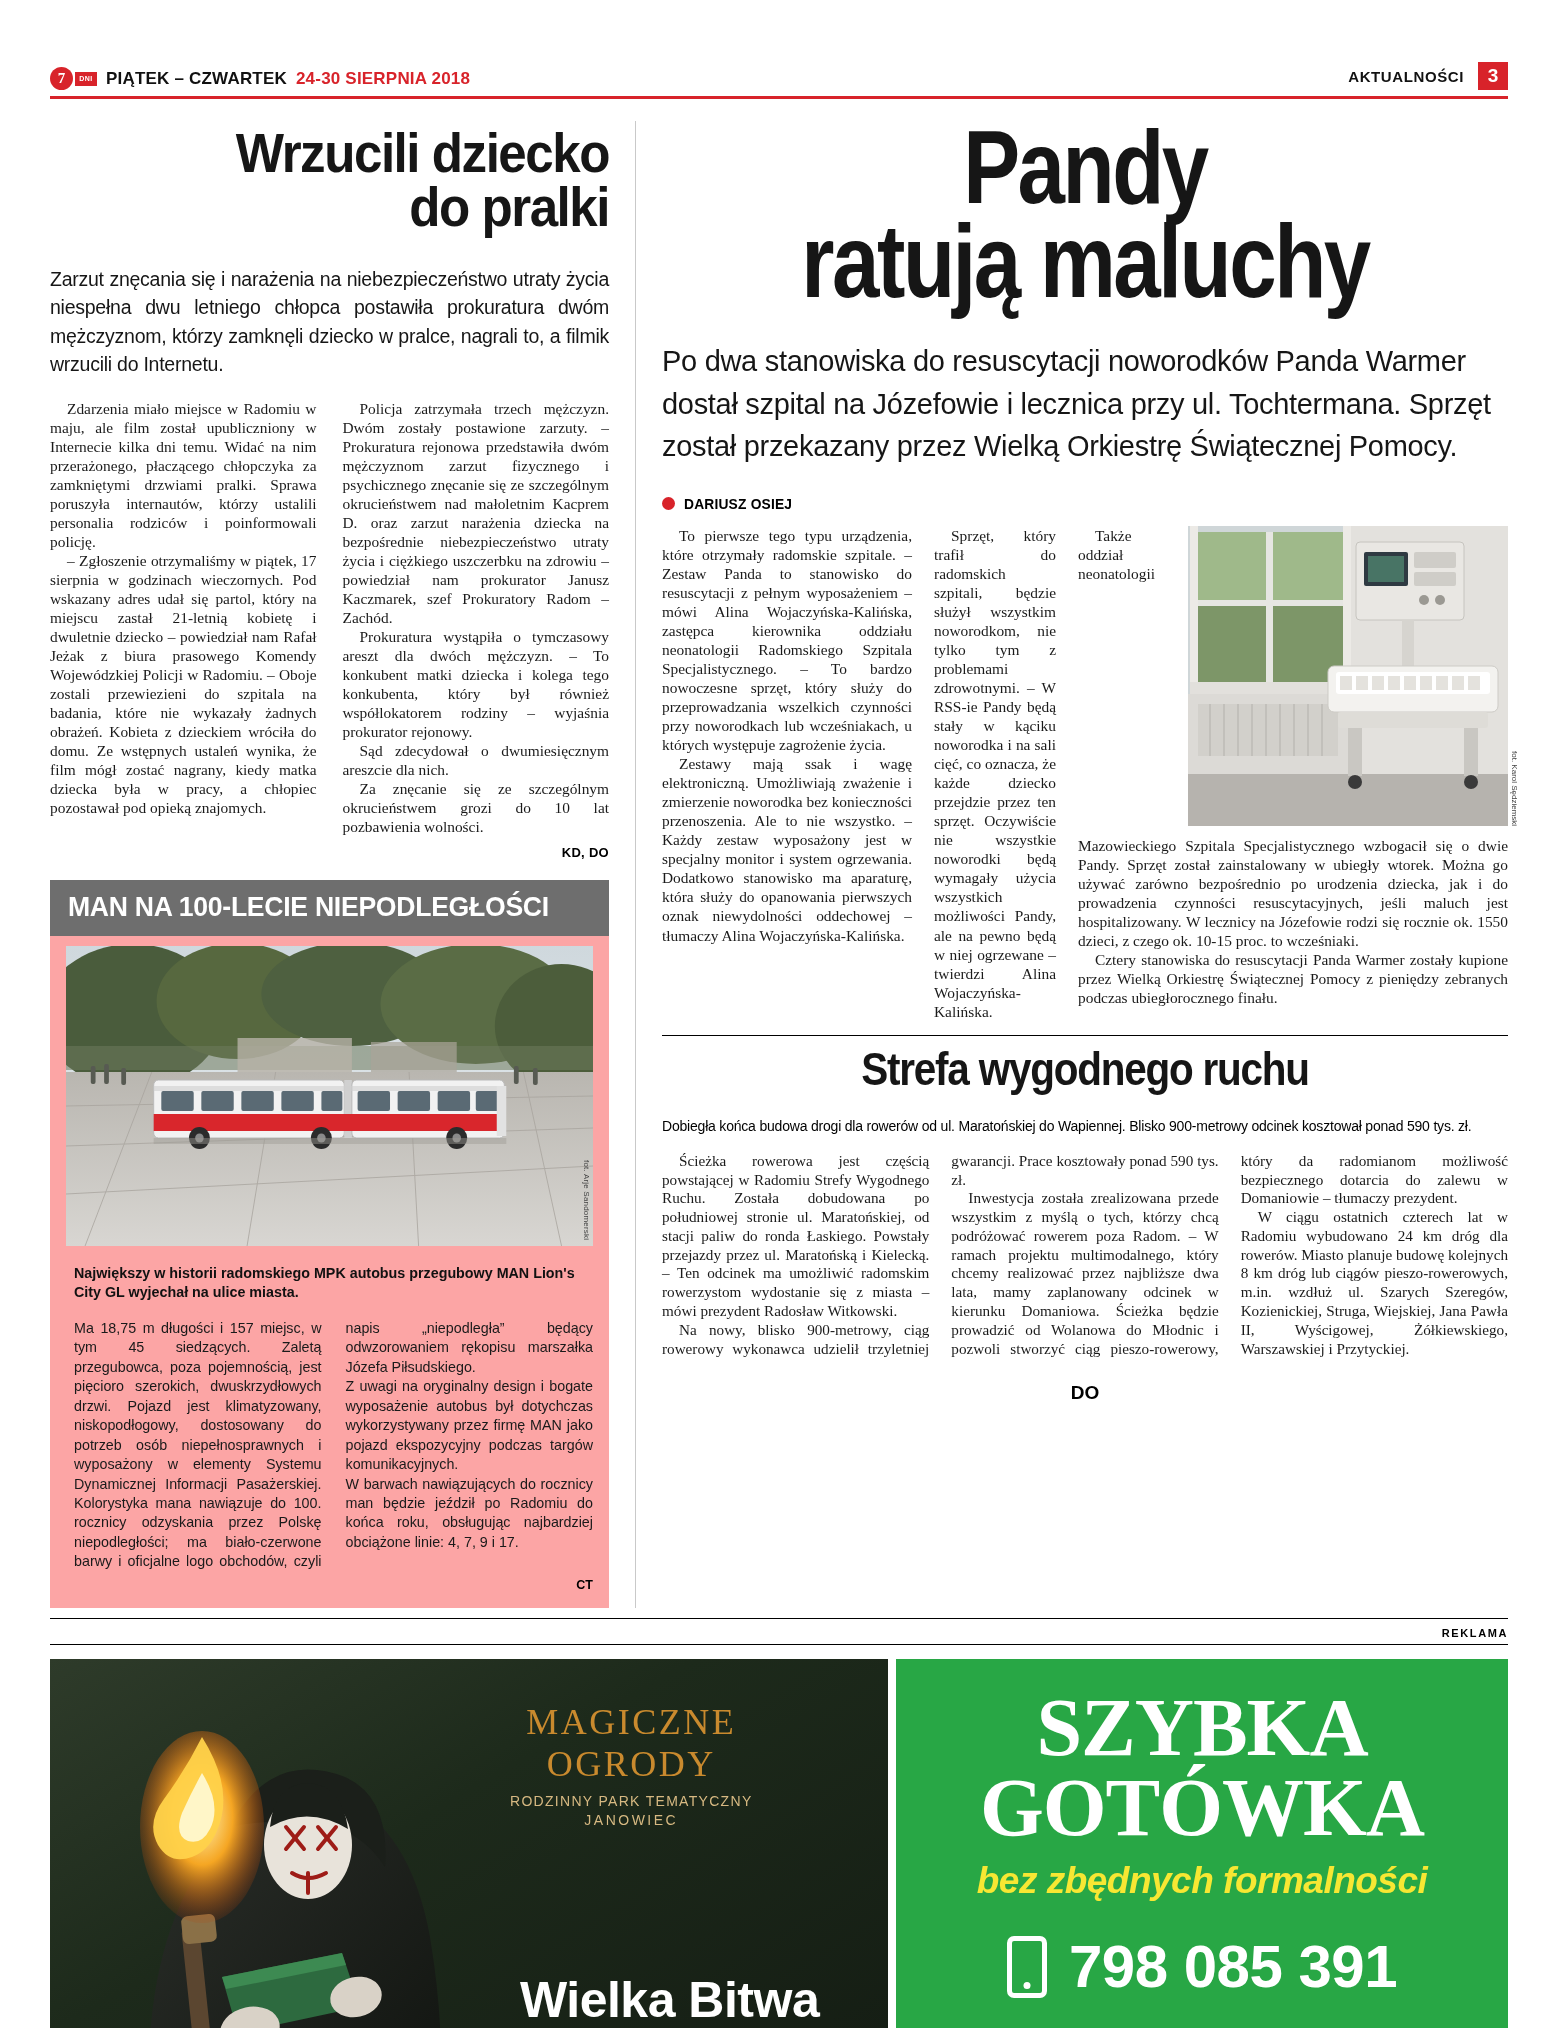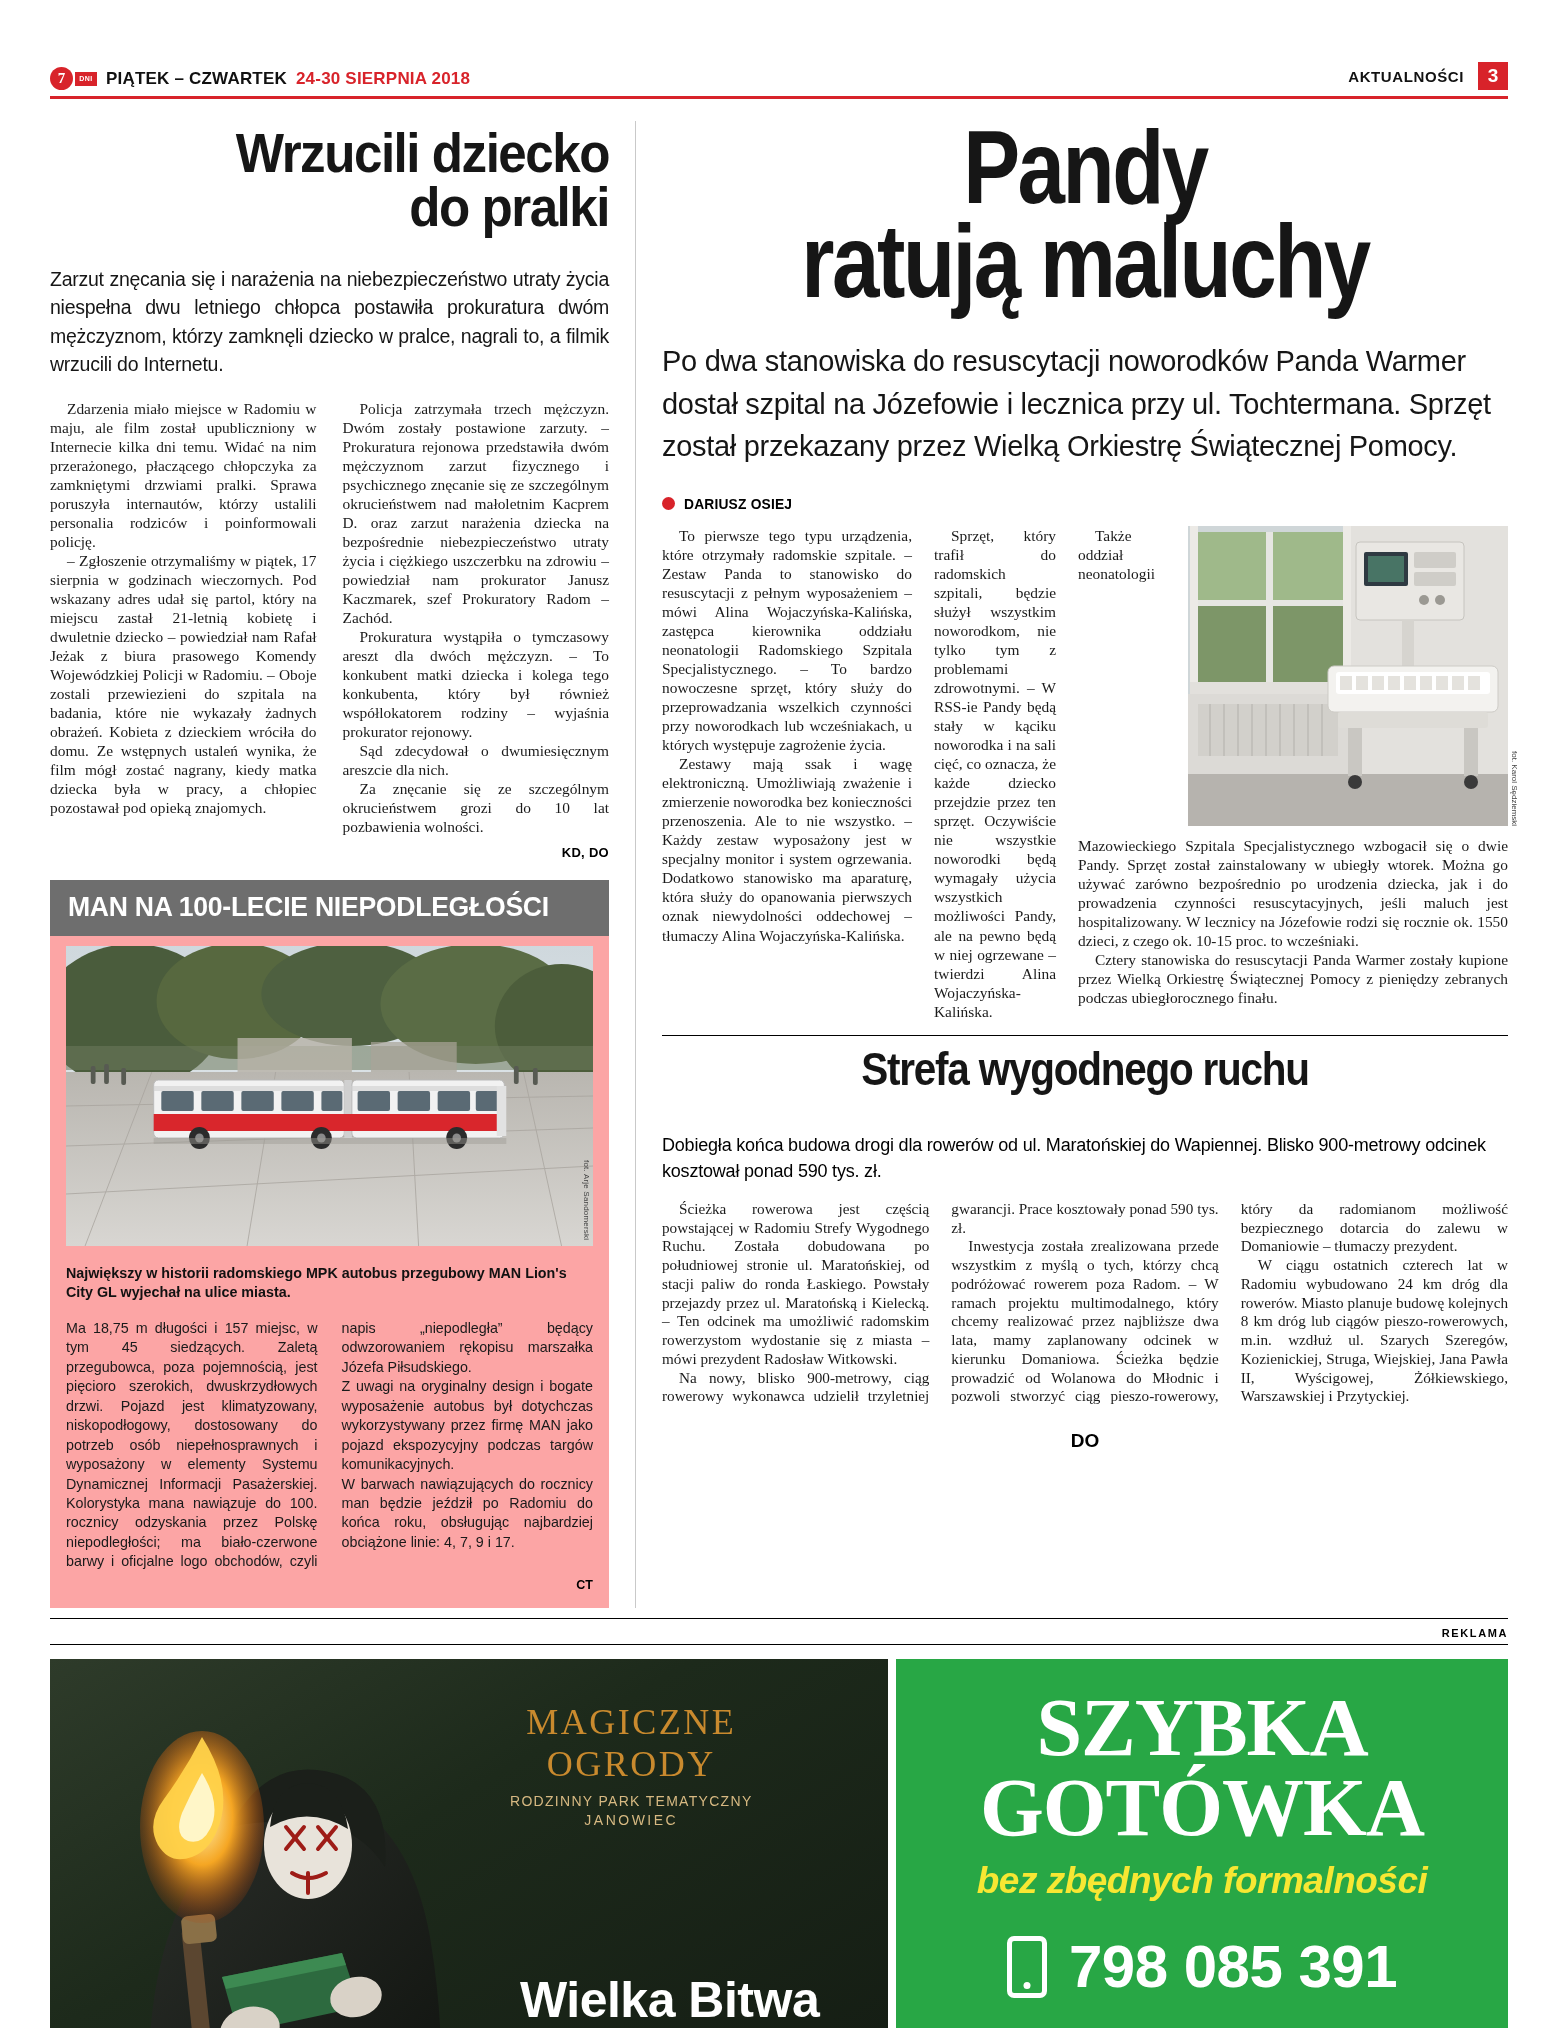--- a/index.html
+++ b/index.html
@@ -64,21 +64,21 @@
 
   
   .busbox { margin-top: 20px; background: #fca5a5; padding: 0 0 16px 0; }
   .bus-band { background: #6e6e6e; padding: 11px 18px 13px 18px; }
   .bus-band h2 { color: #fff; font-size: 28px; font-weight: 700; letter-spacing: -.3px;
                  transform: scaleX(.95); transform-origin: left center; }
   .bus-photo { position: relative; margin: 10px 16px 0 16px; height: 300px; overflow: hidden; }
   .bus-credit { position: absolute; right: 2px; bottom: 6px;
                 writing-mode: vertical-rl; font-size: 8px; color: #444;
                 font-family: "Liberation Sans", sans-serif; letter-spacing: .2px; }
-  .bus-caption-wrap { padding: 18px 16px 0 16px; }
+  .bus-caption-wrap { padding: 18px 16px 0 24px; }
   .bus-lead { font-size: 14.3px; font-weight: 700; line-height: 1.33; color: #111; }
   .bus-cols { margin-top: 17px; column-count: 2; column-gap: 24px;
               font-size: 14.3px; line-height: 1.36; text-align: justify; color: #1a1a1a;
               hyphens: auto; }
   .bus-cols p { margin-bottom: 0; }
   .sig-ct { text-align: right; font-weight: 700; font-size: 12.5px; margin-top: 6px; }
 
   
   h1.hl-right {
     font-weight: 700; font-size: 104px; line-height: .90;
@@ -102,21 +102,21 @@
   .panda-body p { text-indent: 17px; }
   .hosp-photo { float: right; width: 320px; height: 300px; margin: 0 0 10px 12px;
                 position: relative; }
   .hosp-credit { position: absolute; right: -11px; bottom: 0; writing-mode: vertical-rl;
                  font-size: 8px; color: #444; font-family: "Liberation Sans", sans-serif; }
 
   
   .strefa { margin-top: 14px; border-top: 1px solid #000; padding-top: 6px; }
   h2.hl-strefa { font-weight: 700; font-size: 46px; text-align: center; letter-spacing: -1.4px;
                  color: #161616; transform: scaleX(.88); transform-origin: center center; }
-  .lead-strefa { font-size: 18px; line-height: 1.45; margin-top: 36px; letter-spacing: -.2px; }
+  .lead-strefa { font-size: 14px; line-height: 1.45; margin-top: 20px; letter-spacing: -.2px; }
   .strefa-cols { margin-top: 16px; column-count: 3; column-gap: 22px;
                  font-family: "Liberation Serif", serif; font-size: 15.2px;
                  line-height: 1.235; text-align: justify; color: #1a1a1a; hyphens: auto; }
   .strefa-cols p { text-indent: 17px; }
   .sig-do { text-align: center; font-family: "Liberation Sans", sans-serif;
             font-weight: 700; font-size: 19px; margin-top: 24px; }
 
   
   .reklama-bar { margin-top: 10px; border-top: 1px solid #000; border-bottom: 1px solid #000;
                  padding: 4px 0 3px 0; text-align: right; }

